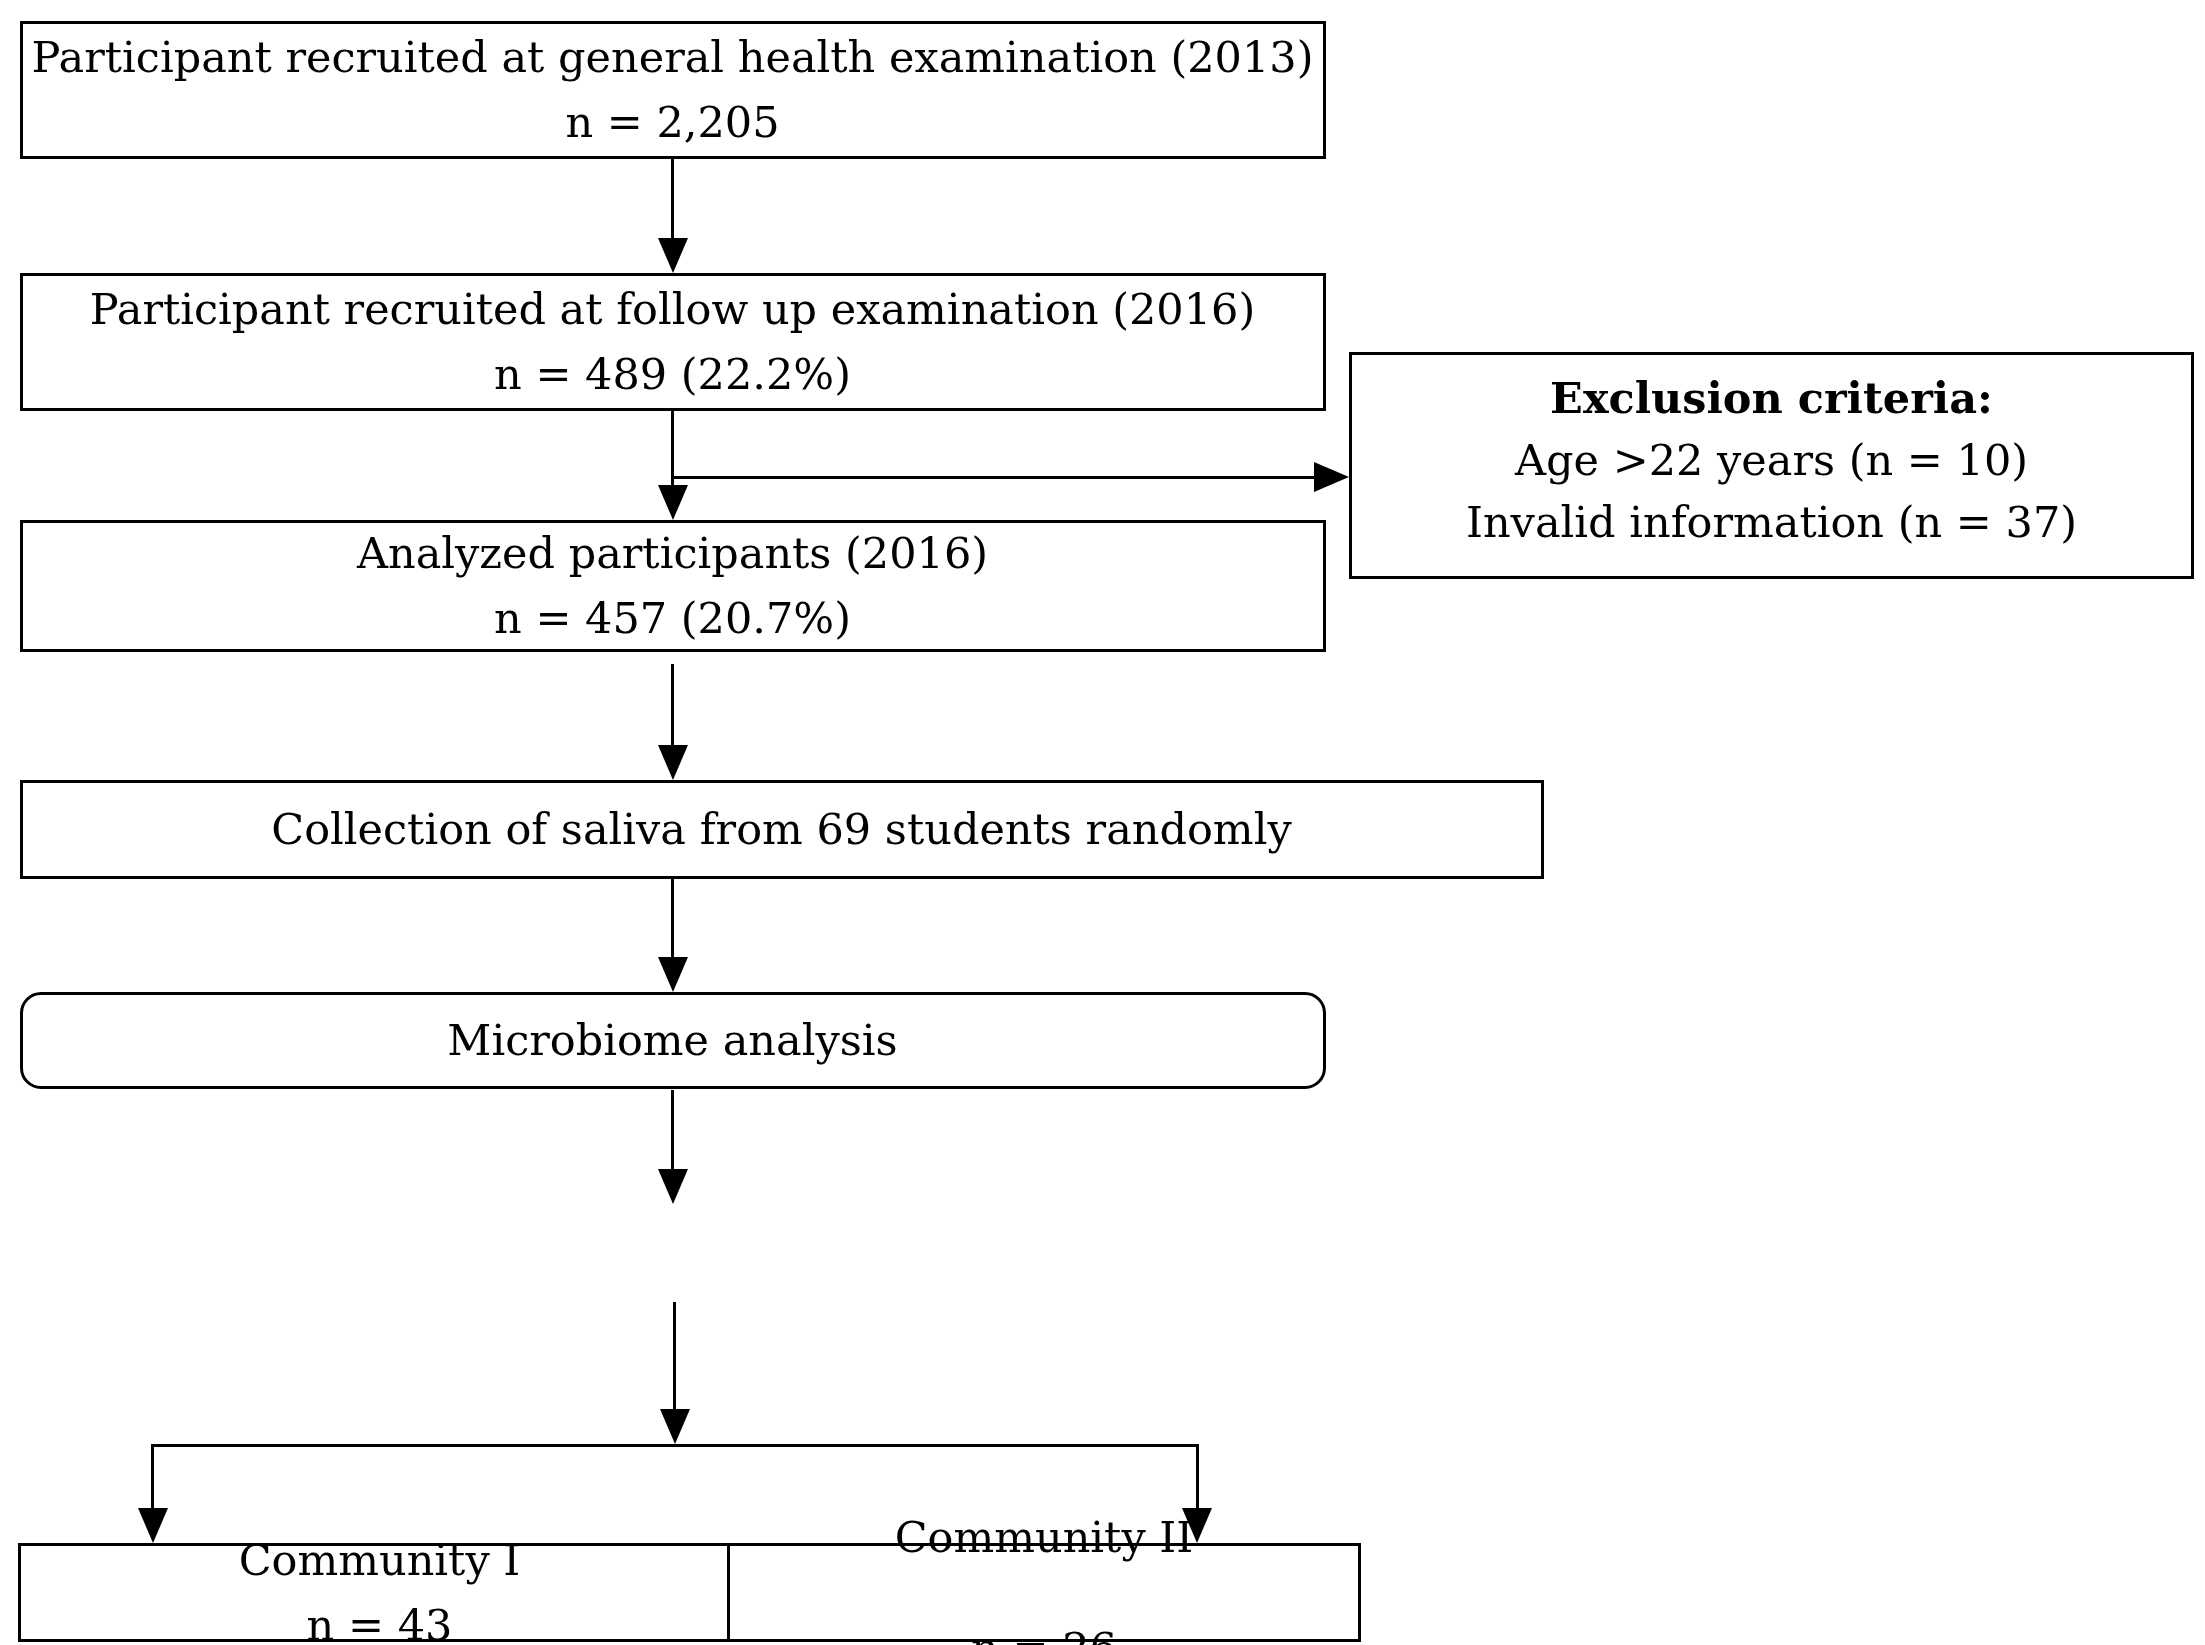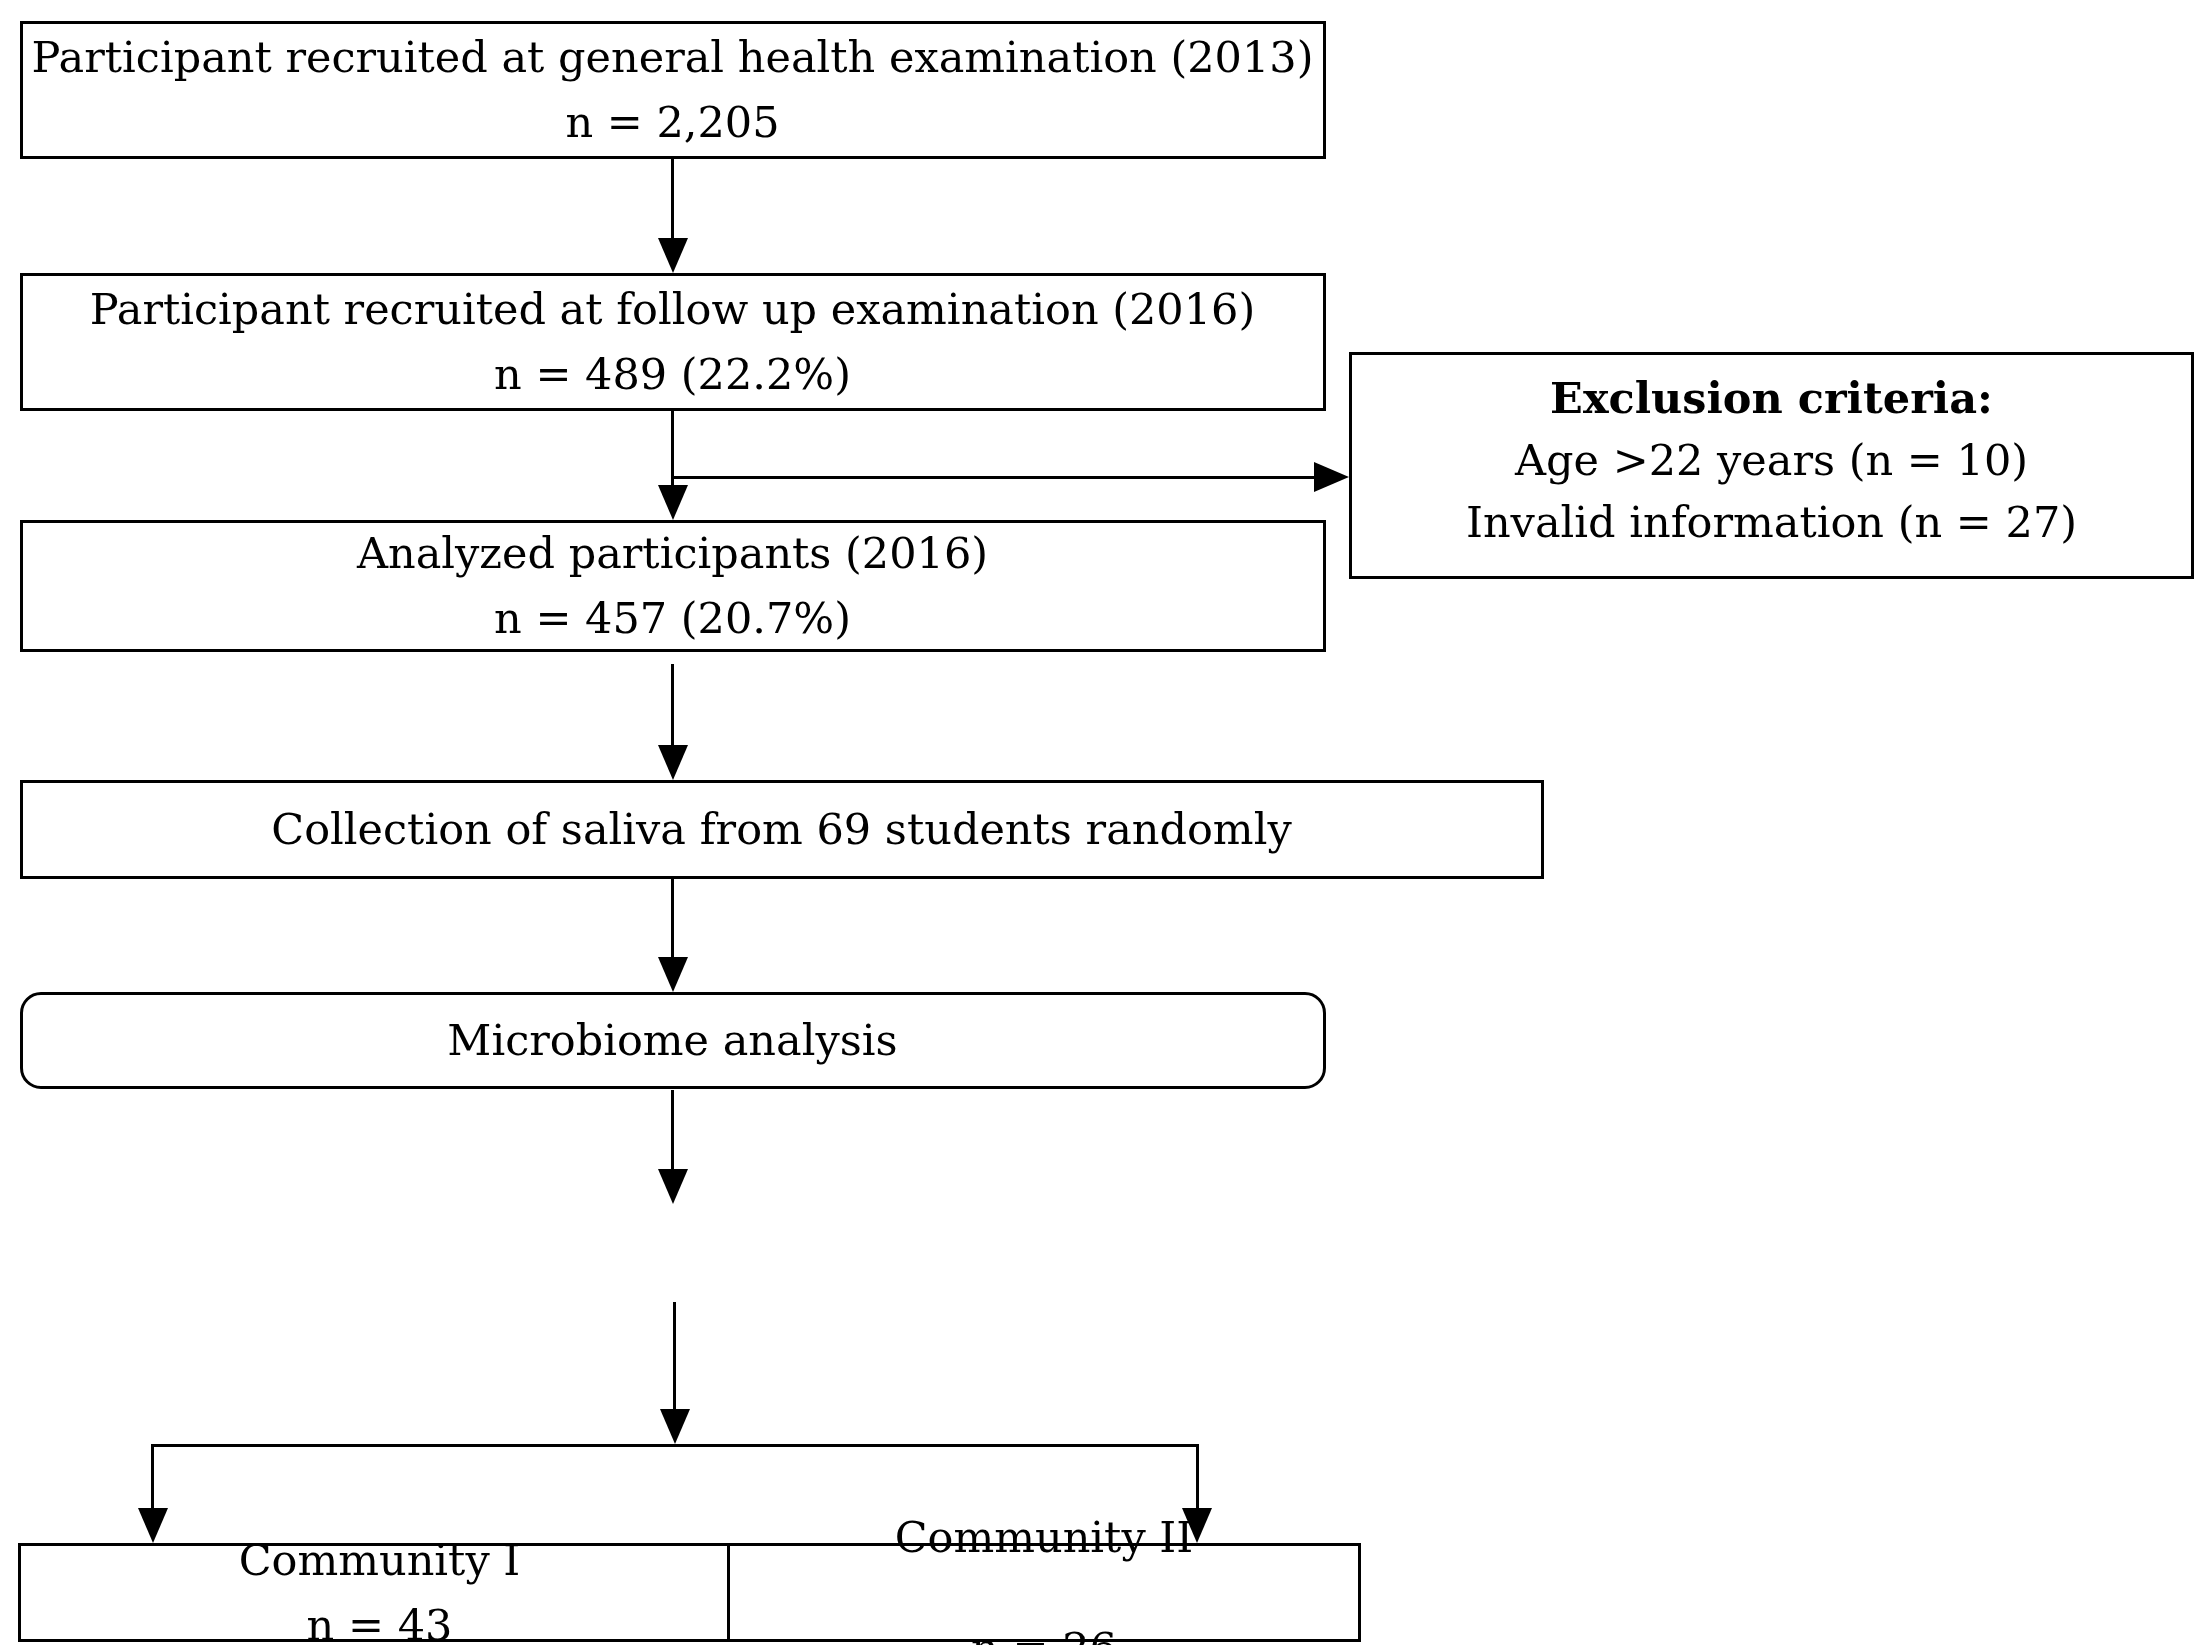--- a/index.html
+++ b/index.html
@@ -81,21 +81,21 @@
   </div>
 
   <div class="vline" style="left:671px; top:411px; height:77px;"></div>
   <div class="arrow-down" style="left:658px; top:485px;"></div>
   <div class="hline" style="left:671px; top:476px; width:645px;"></div>
   <div class="arrow-right" style="left:1314px; top:462px;"></div>
 
   <div class="box top-align" style="left:1349px; top:352px; width:845px; height:227px;">
     <div class="line bold">Exclusion criteria:</div>
     <div class="line">Age &gt;22 years (n = 10)</div>
-    <div class="line">Invalid information (n = 27)</div>
+    <div class="line">Invalid information (n = 37)</div>
   </div>
 
   <div class="box" style="left:19.5px; top:520px; width:1306px; height:132px;">
     <div class="line">Analyzed participants (2016)</div>
     <div class="line">n = 457 (20.7%)</div>
   </div>
 
   <div class="vline" style="left:671px; top:664px; height:82px;"></div>
   <div class="arrow-down" style="left:658px; top:745px;"></div>
 

